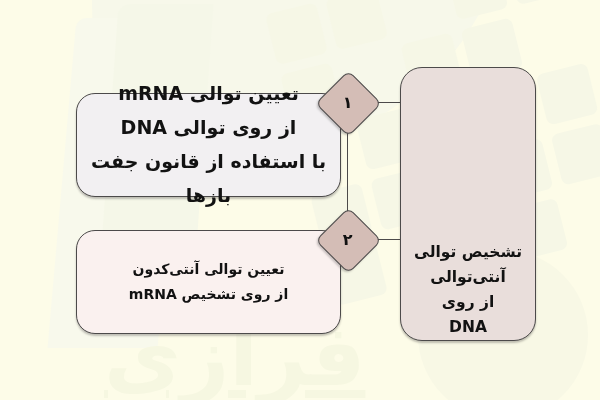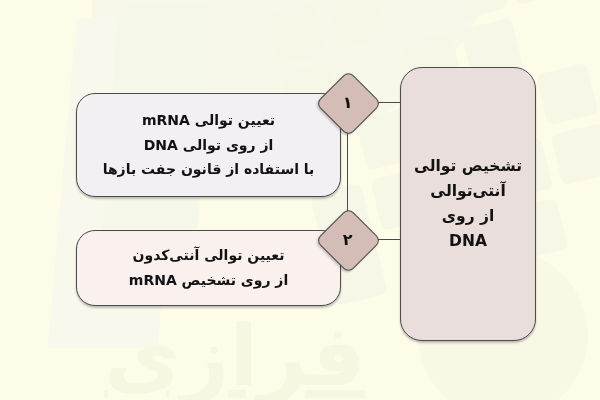--- a/index.html
+++ b/index.html
@@ -122,40 +122,41 @@
   
   #node-main {
     left: 400px;
     top: 67px;
     width: 136px;
     height: 274px;
     background: #e9dedb;
     border-radius: 22px;
     font-size: 15.5px;
     line-height: 1.62;
+    align-items: flex-end;
   }
 
   
   #node-step1 {
     left: 76px;
     top: 93px;
     width: 265px;
     height: 104px;
     background: #f2f0f2;
     border-radius: 19px;
-    font-size: 14px;
+    font-size: 19px;
     line-height: 1.78;
   }
 
   
   #node-step2 {
     left: 76px;
     top: 230px;
     width: 265px;
-    height: 76px;
+    height: 104px;
     background: #faf1ef;
     border-radius: 19px;
     font-size: 14px;
     line-height: 1.78;
   }
 
   
   .conn {
     position: absolute;
     background: #4c4a4a;

